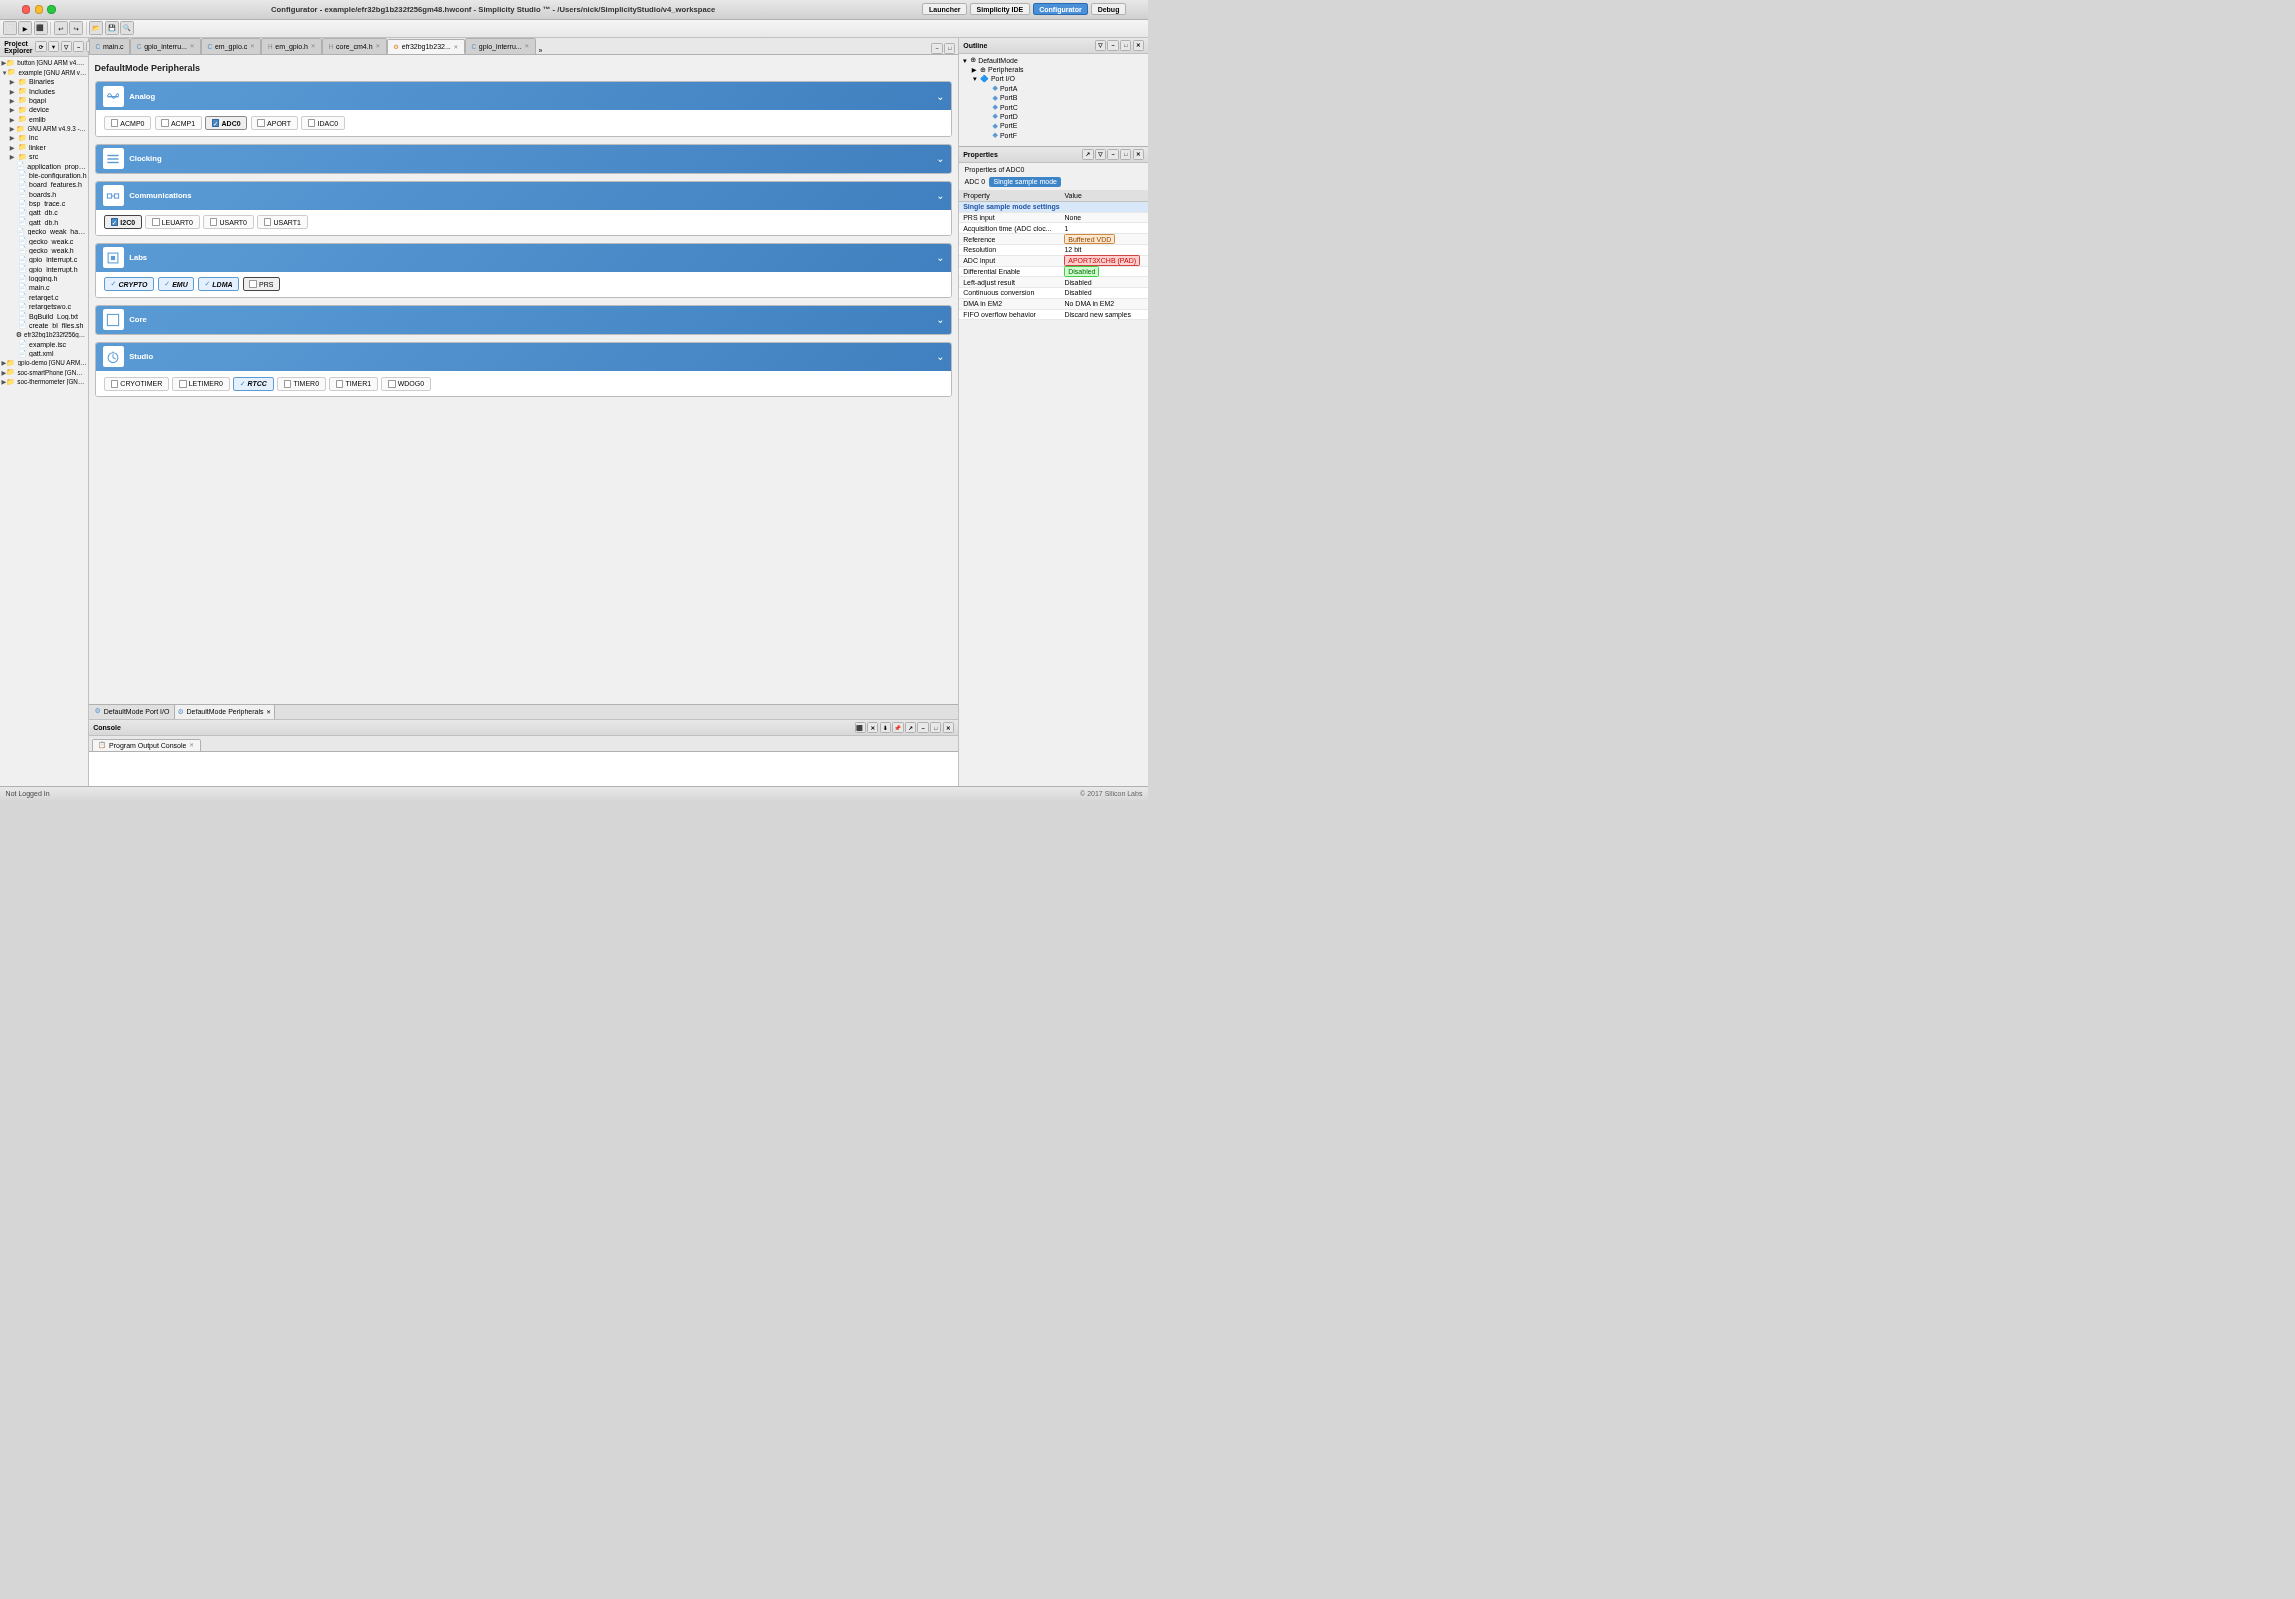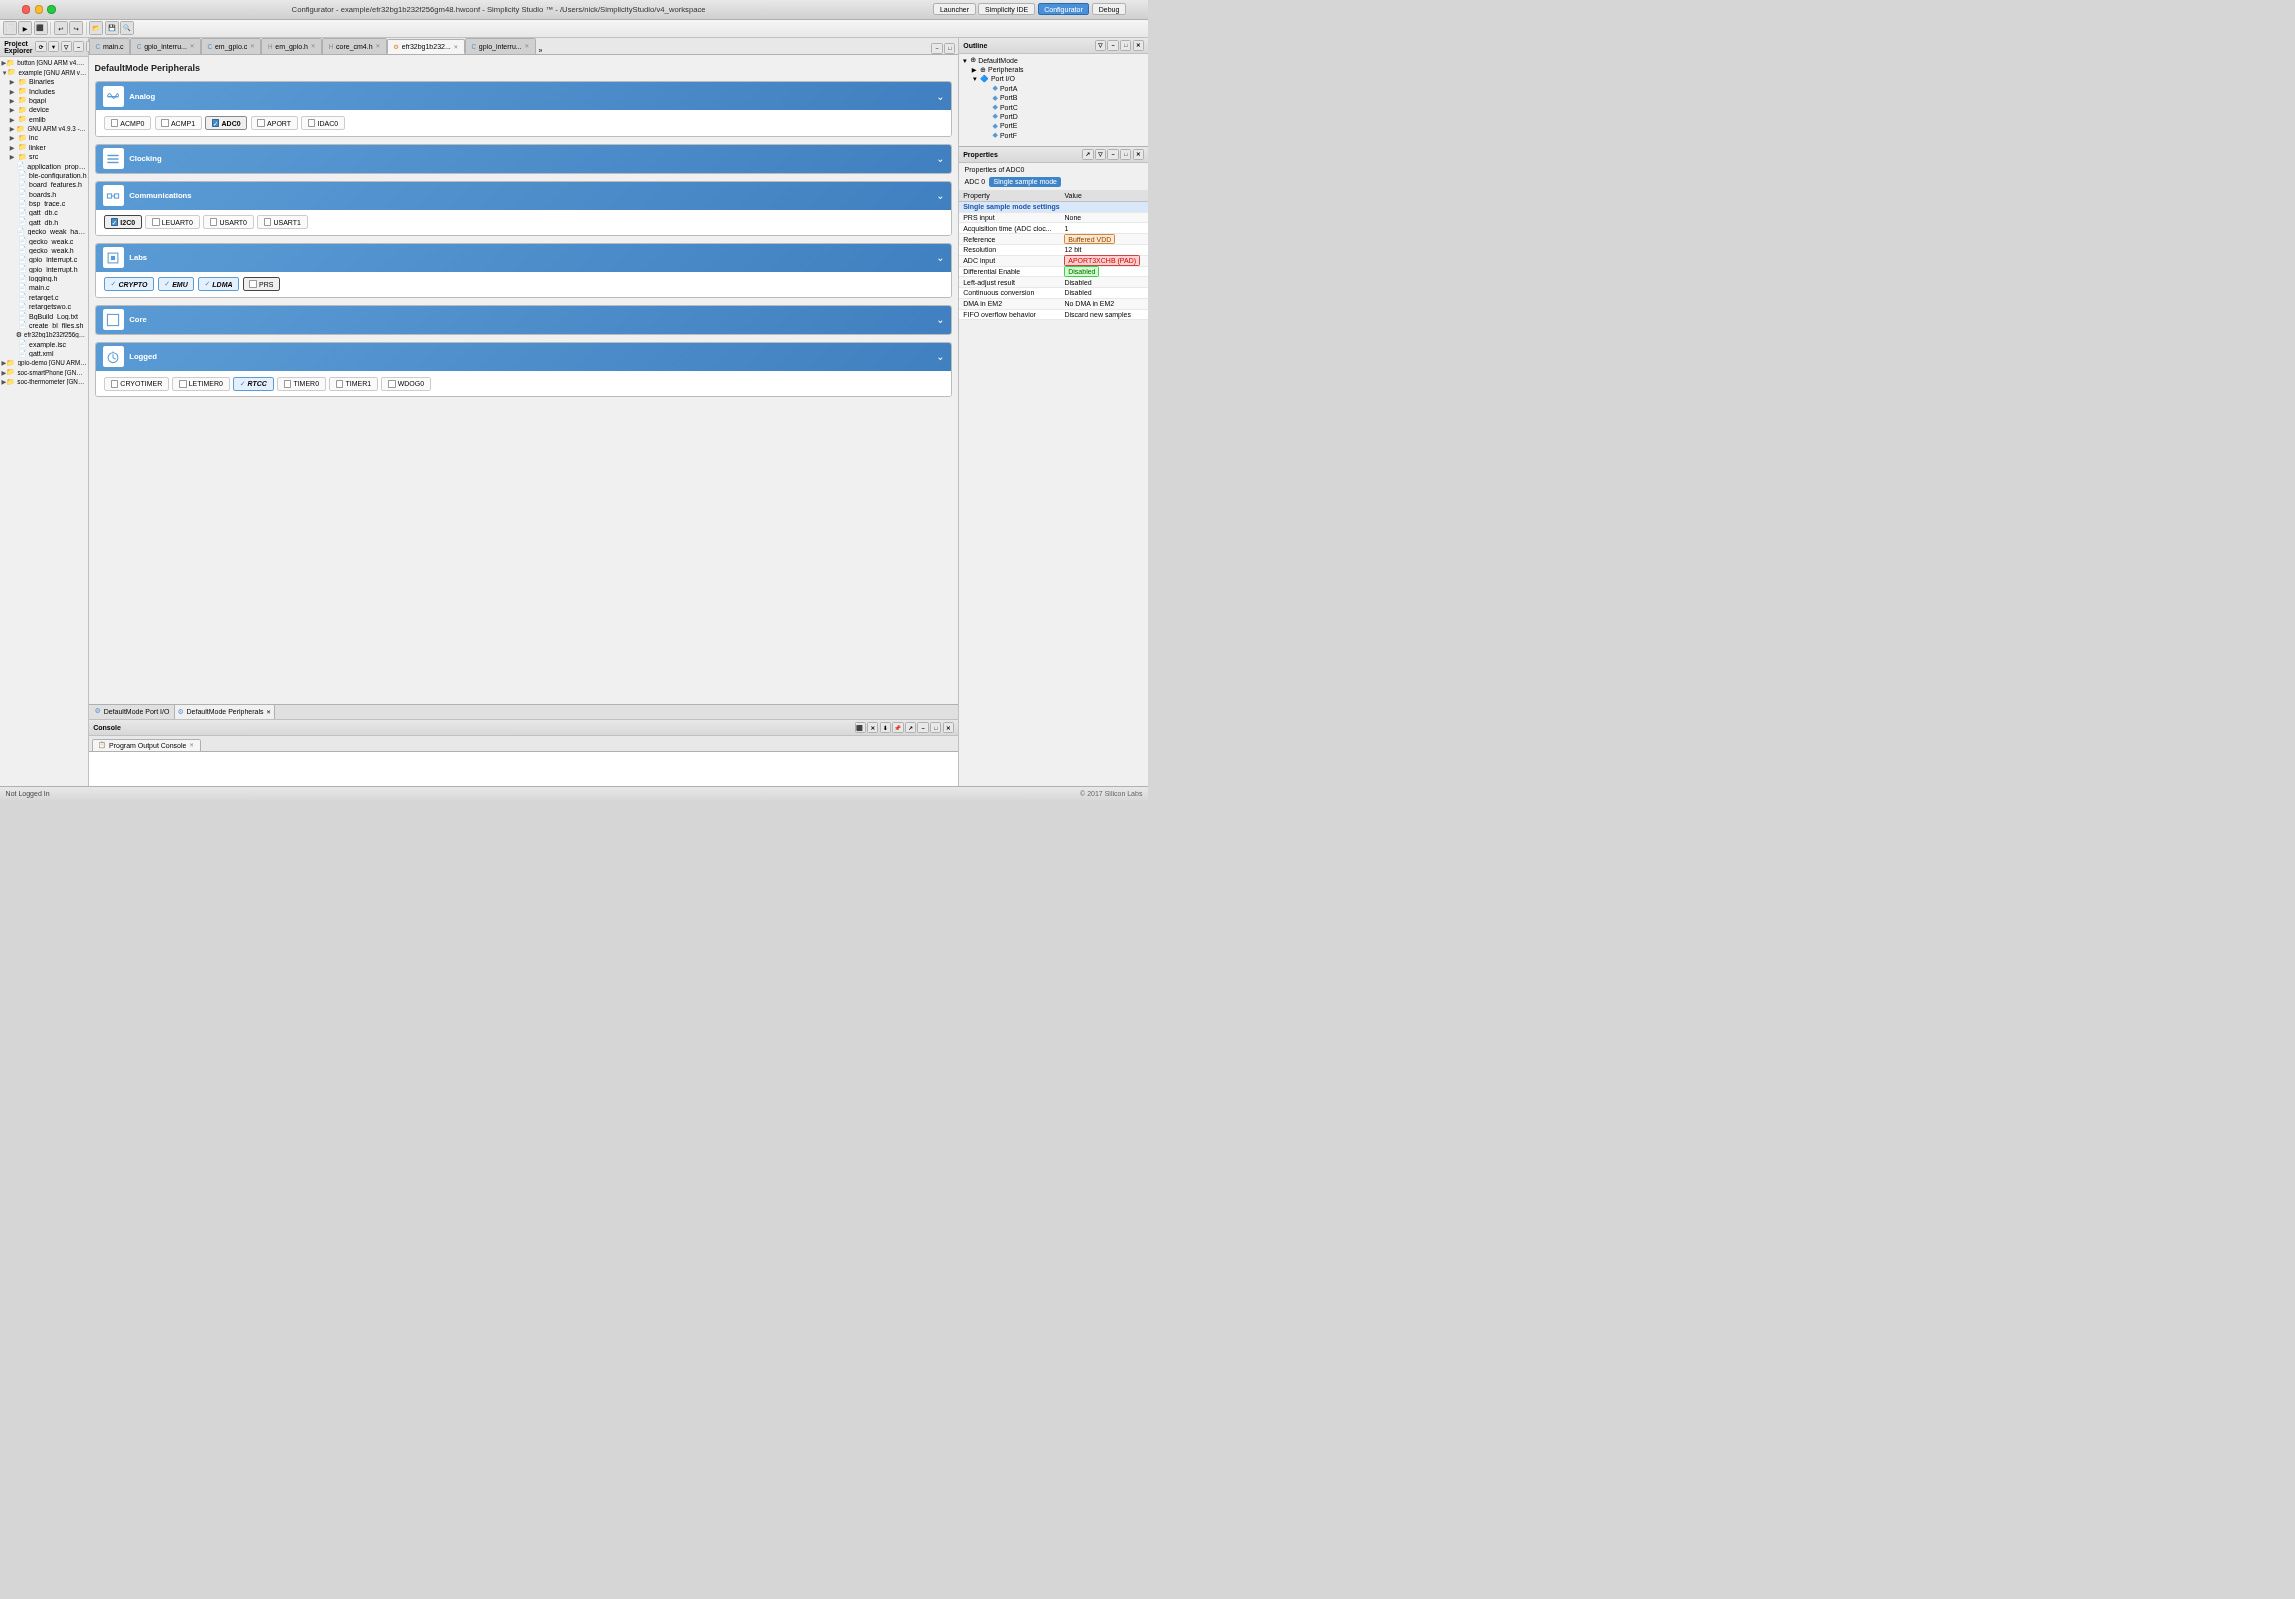--- a/index.html
+++ b/index.html
@@ -14,20 +14,21 @@
 
     
     .title-bar {
       height: 19.7px;
       background: linear-gradient(to bottom, #e8e8e8, #d0d0d0);
       display: flex;
       align-items: center;
       padding: 0 22px;
       border-bottom: 0.7px solid #b0b0b0;
       position: relative;
+      font-weight: bold;
     }
     .window-controls {
       display: flex;
       gap: 4.2px;
       margin-right: 8.4px;
     }
     .window-btn {
       width: 8.4px; height: 8.4px;
       border-radius: 50%;
       border: 0.7px solid rgba(0,0,0,0.2);
@@ -861,21 +862,21 @@
           <div class="peri-group">
             <div class="group-header">
               <div class="group-icon-box">
                 <svg width="14" height="14" viewBox="0 0 20 20">
                   <circle cx="10" cy="11" r="7" fill="none" stroke="#5b9bd5" stroke-width="1.5"></circle>
                   <line x1="10" y1="11" x2="10" y2="6" stroke="#5b9bd5" stroke-width="1.5"></line>
                   <line x1="10" y1="11" x2="14" y2="13" stroke="#5b9bd5" stroke-width="1.5"></line>
                   <line x1="10" y1="4" x2="10" y2="2" stroke="#5b9bd5" stroke-width="1.5"></line>
                 </svg>
               </div>
-              <span class="group-name">Logged</span>
+              <span class="group-name">Studio</span>
               <span class="group-chevron">⌄</span>
             </div>
             <div class="group-body">
 
               <div class="peri-chip">
                 <div class="cb"></div>
                 <span class="chip-label">CRYOTIMER</span>
               </div>
 
               <div class="peri-chip">

